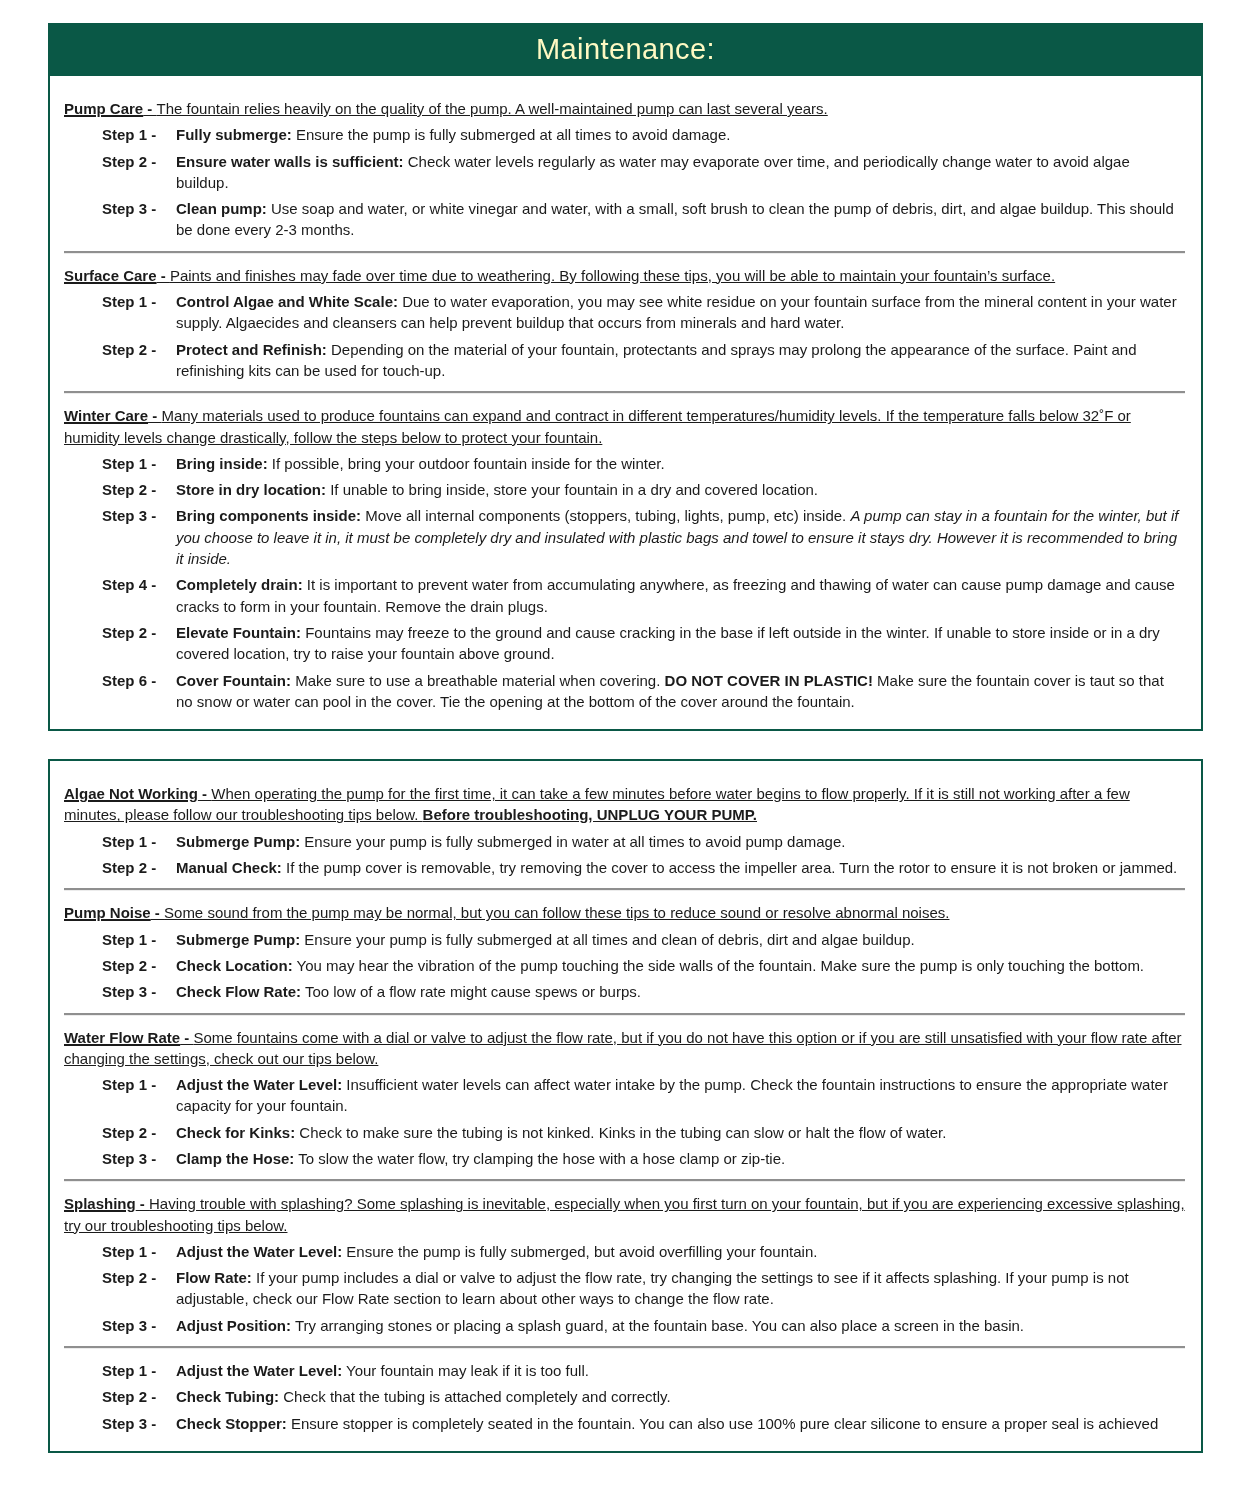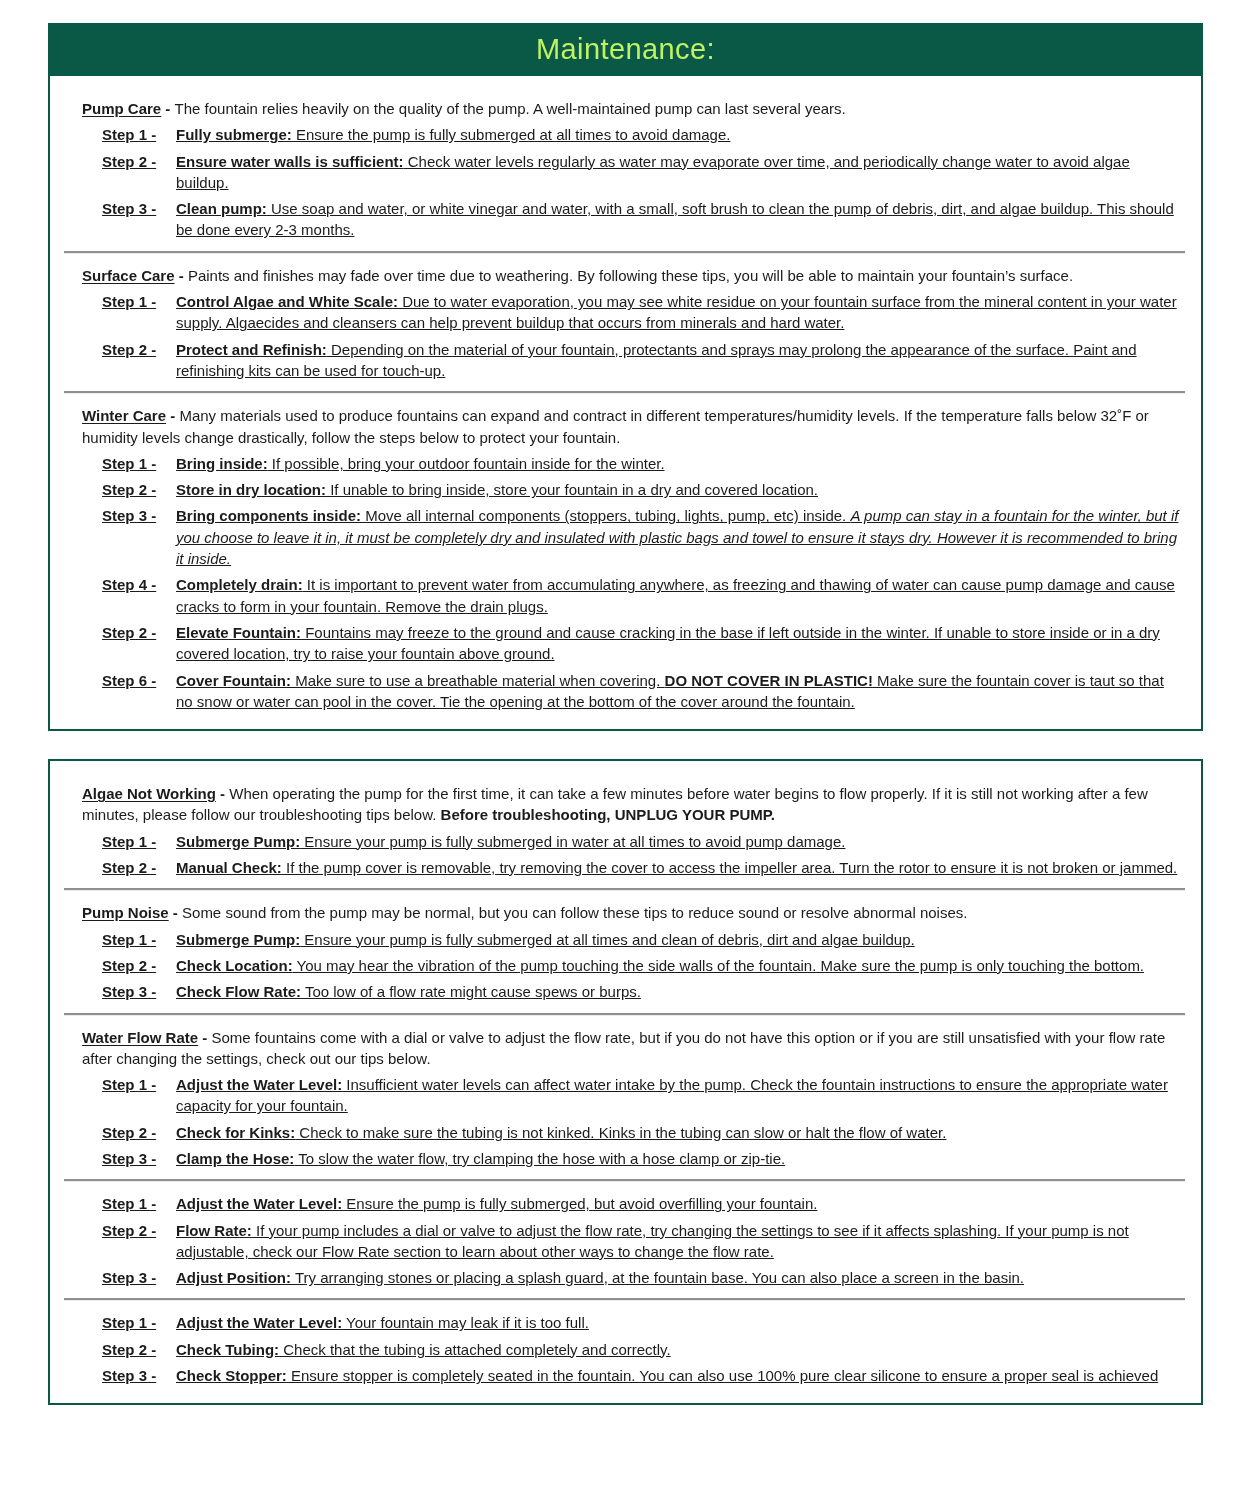--- a/index.html
+++ b/index.html
@@ -6,27 +6,27 @@
   * { box-sizing: border-box; }
   html, body { margin:0; padding:0; background:#ffffff; }
   body {
     width:1250px; min-height:1500px;
     font-family:"Liberation Sans","DejaVu Sans",sans-serif;
     color:var(--ink);
   }
   .sheet { padding:23px 47px 12px 48px; }
   .box { border:2px solid var(--green); margin-bottom:28px; background:#fff; }
   .box-header {
-    background:var(--green); color:#bef264; text-align:center;
+    background:var(--green); color:#fef9c3; text-align:center;
     font-size:29px; font-weight:400; letter-spacing:0.4px;
     padding:8px 0 10px;
   }
   .box-content { padding:20px 14px 12px 12px; font-size:15px; line-height:1.42; }
-  .block-intro { margin:2px 2px 5px 20px; }
-  .step { display:grid; grid-template-columns:72px 1fr; margin:2px 4px 5px 40px;text-decoration:underline; }
+  .block-intro { margin:2px 2px 5px 2px;text-decoration:underline; }
+  .step { display:grid; grid-template-columns:72px 1fr; margin:2px 4px 5px 40px; }
   .step-num { font-weight:700; white-space:nowrap; }
   .step-body { padding-left:2px; }
   hr.divider {
     border:0; height:0;
     border-top:2px solid #8f8f8f; border-bottom:1px solid #ececec;
     margin:10px 2px 11px 2px;
   }
   .b { font-weight:700; }
   .i { font-style:italic; }
   .u { text-decoration:underline; text-underline-offset:2px; }
@@ -124,20 +124,21 @@
         </div>
         <div class="step">
           <div class="step-num">Step 2 -</div>
           <div class="step-body"><span class="b ">Check for Kinks:</span><span class=""> Check to make sure the tubing is not kinked. Kinks in the tubing can slow or halt the flow of water.</span></div>
         </div>
         <div class="step">
           <div class="step-num">Step 3 -</div>
           <div class="step-body"><span class="b ">Clamp the Hose:</span><span class=""> To slow the water flow, try clamping the hose with a hose clamp or zip-tie.</span></div>
         </div>
         <hr class="divider">
+        <div class="block-intro"><span class="b u ">Splashing</span><span class="b "> - </span><span class="">Having trouble with splashing? Some splashing is inevitable, especially when you first turn on your fountain, but if you are experiencing excessive splashing, try our troubleshooting tips below.</span></div>
         <div class="step">
           <div class="step-num">Step 1 -</div>
           <div class="step-body"><span class="b ">Adjust the Water Level:</span><span class=""> Ensure the pump is fully submerged, but avoid overfilling your fountain.</span></div>
         </div>
         <div class="step">
           <div class="step-num">Step 2 -</div>
           <div class="step-body"><span class="b ">Flow Rate:</span><span class=""> If your pump includes a dial or valve to adjust the flow rate, try changing the settings to see if it affects splashing. If your pump is not adjustable, check our Flow Rate section to learn about other ways to change the flow rate.</span></div>
         </div>
         <div class="step">
           <div class="step-num">Step 3 -</div>

